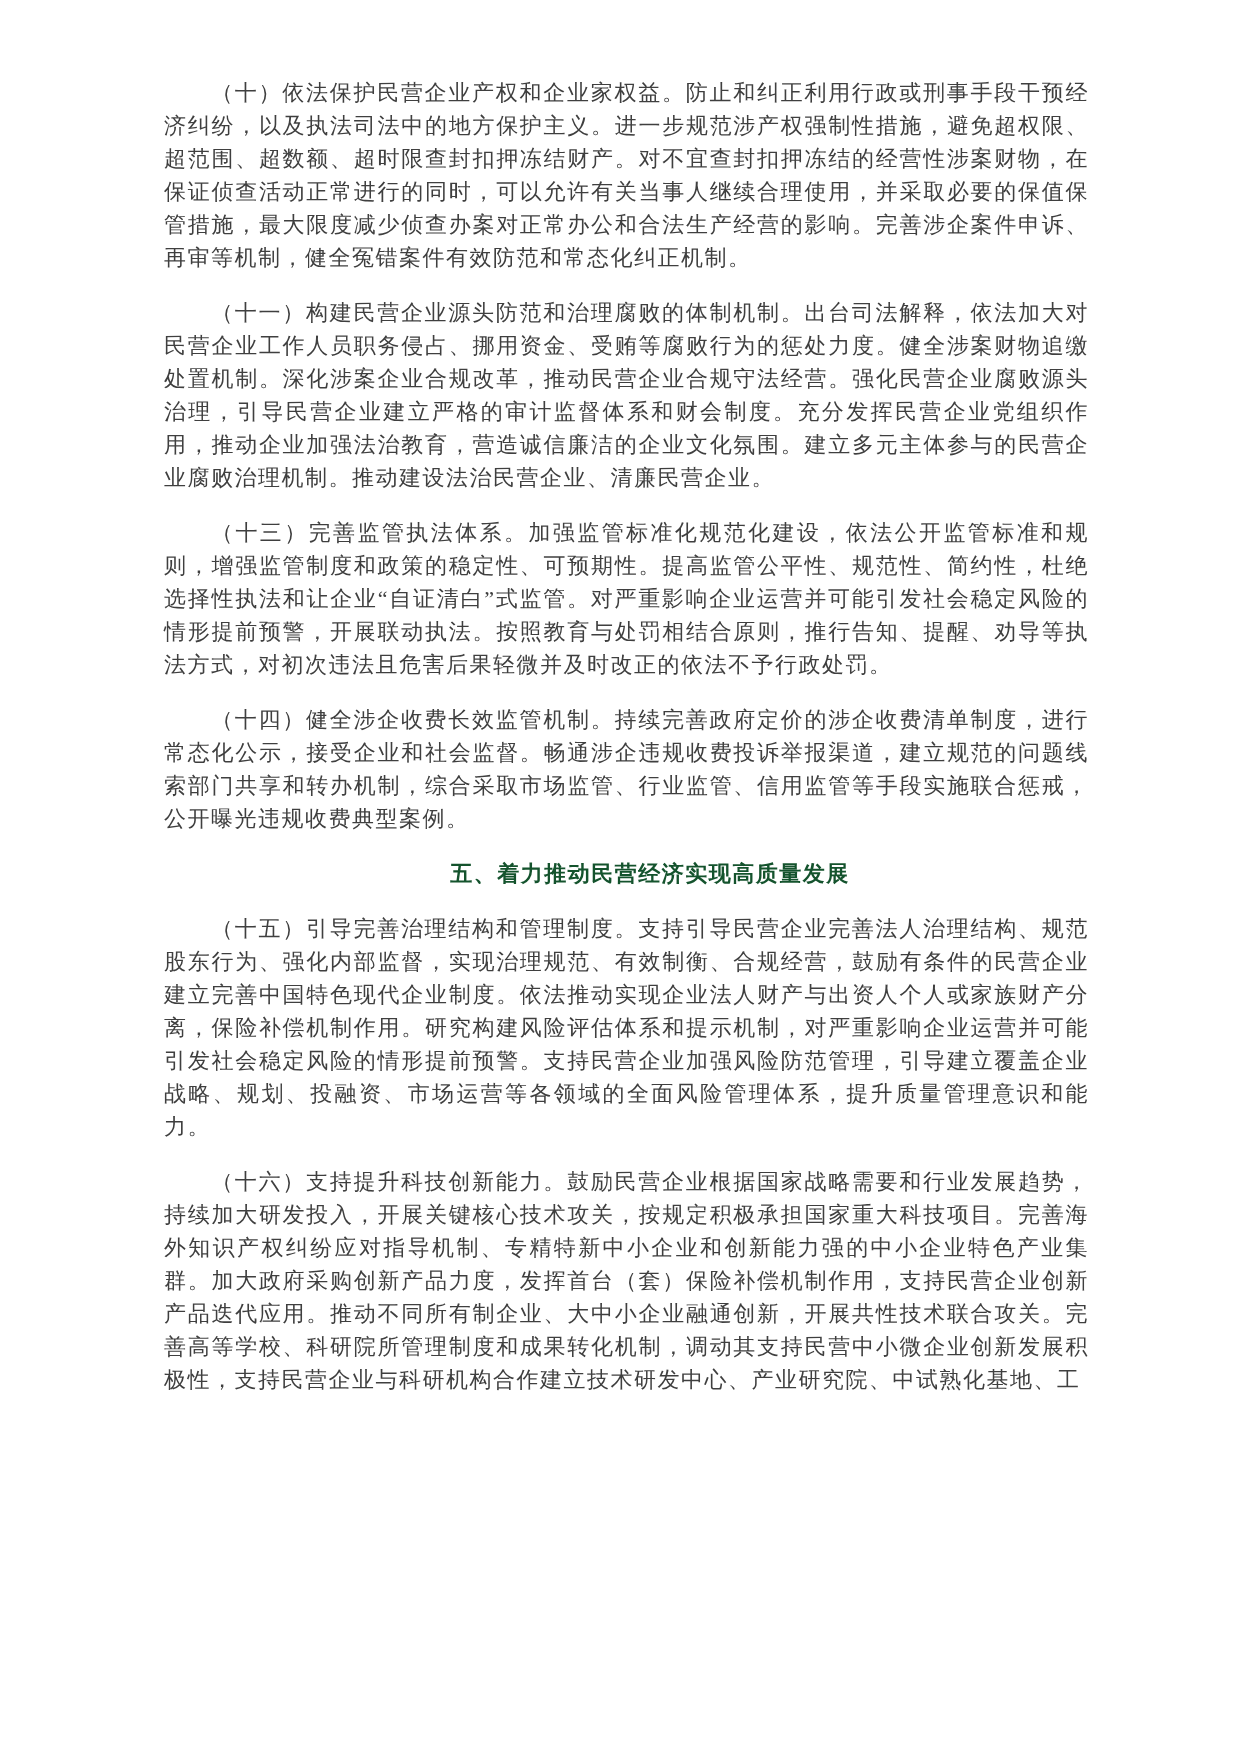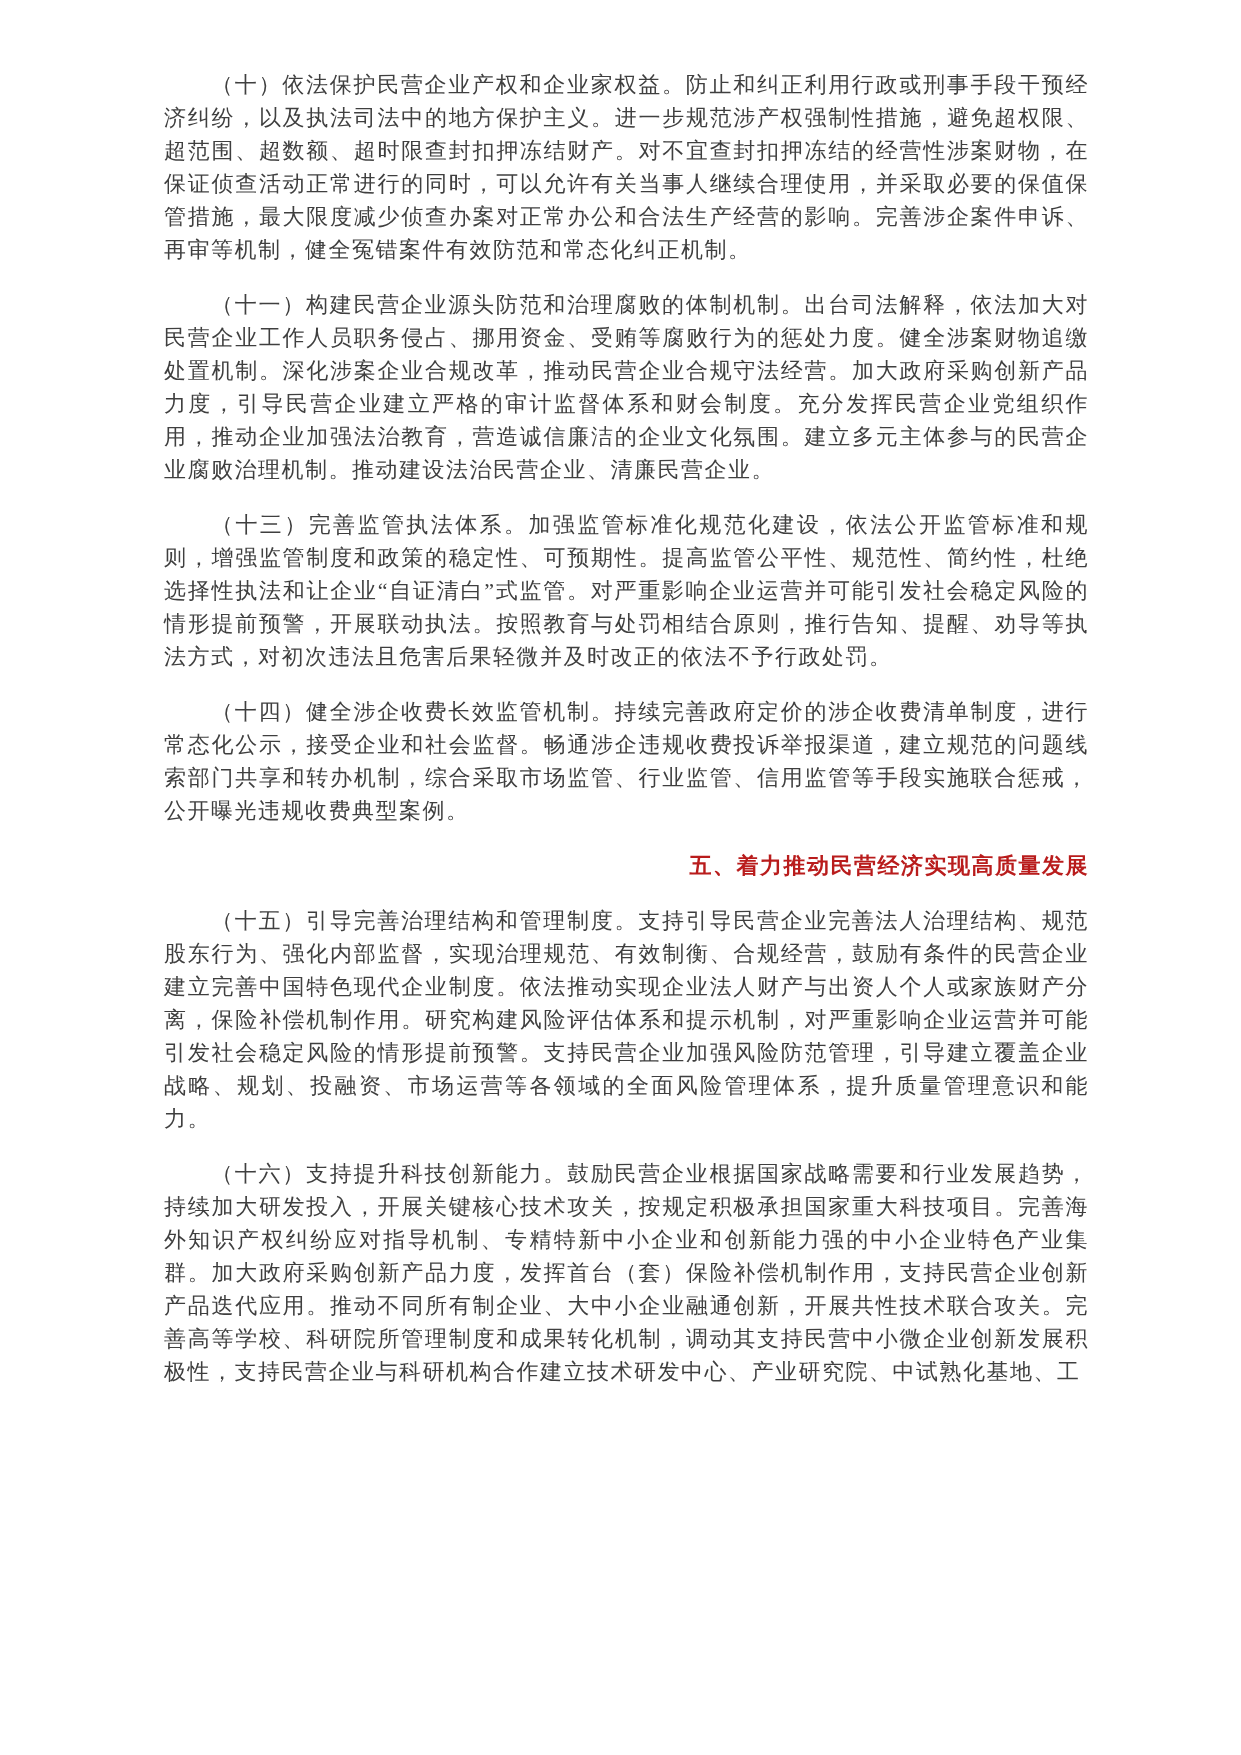--- a/index.html
+++ b/index.html
@@ -5,21 +5,21 @@
   html, body {
     margin: 0;
     padding: 0;
     background: #ffffff;
   }
   .page {
     position: relative;
     width: 1241px;
     height: 1535px;
     box-sizing: border-box;
-    margin: 8px auto;
+    margin: 16px auto;
     background: #ffffff;
     overflow: hidden;
     padding: 60px 152px 0 164px;
     font-family: "Liberation Serif", "DejaVu Serif", serif;
   }
   .para {
     margin: 0 0 22px 0;
     font-size: 22px;
     line-height: 33px;
     letter-spacing: 1.5px;
@@ -29,29 +29,29 @@
     text-indent: 47px;
     word-break: break-all;
   }
   .section-heading {
     margin: 22px 0 22px 0;
     font-family: "Liberation Sans", "DejaVu Sans", sans-serif;
     font-weight: bold;
     font-size: 22px;
     line-height: 33px;
     letter-spacing: 1.5px;
-    color: #b91c1c;
+    color: #14532d;
     text-indent: 47px;
-    text-align: right;
+    text-align: center;
   }
 </style>
 </head>
 <body>
 
 <main class="page">
   <p class="para">（十）依法保护民营企业产权和企业家权益。防止和纠正利用行政或刑事手段干预经济纠纷，以及执法司法中的地方保护主义。进一步规范涉产权强制性措施，避免超权限、超范围、超数额、超时限查封扣押冻结财产。对不宜查封扣押冻结的经营性涉案财物，在保证侦查活动正常进行的同时，可以允许有关当事人继续合理使用，并采取必要的保值保管措施，最大限度减少侦查办案对正常办公和合法生产经营的影响。完善涉企案件申诉、再审等机制，健全冤错案件有效防范和常态化纠正机制。</p>
-  <p class="para">（十一）构建民营企业源头防范和治理腐败的体制机制。出台司法解释，依法加大对民营企业工作人员职务侵占、挪用资金、受贿等腐败行为的惩处力度。健全涉案财物追缴处置机制。深化涉案企业合规改革，推动民营企业合规守法经营。加大政府采购创新产品力度，引导民营企业建立严格的审计监督体系和财会制度。充分发挥民营企业党组织作用，推动企业加强法治教育，营造诚信廉洁的企业文化氛围。建立多元主体参与的民营企业腐败治理机制。推动建设法治民营企业、清廉民营企业。</p>
+  <p class="para">（十一）构建民营企业源头防范和治理腐败的体制机制。出台司法解释，依法加大对民营企业工作人员职务侵占、挪用资金、受贿等腐败行为的惩处力度。健全涉案财物追缴处置机制。深化涉案企业合规改革，推动民营企业合规守法经营。强化民营企业腐败源头治理，引导民营企业建立严格的审计监督体系和财会制度。充分发挥民营企业党组织作用，推动企业加强法治教育，营造诚信廉洁的企业文化氛围。建立多元主体参与的民营企业腐败治理机制。推动建设法治民营企业、清廉民营企业。</p>
   <p class="para">（十三）完善监管执法体系。加强监管标准化规范化建设，依法公开监管标准和规则，增强监管制度和政策的稳定性、可预期性。提高监管公平性、规范性、简约性，杜绝选择性执法和让企业“自证清白”式监管。对严重影响企业运营并可能引发社会稳定风险的情形提前预警，开展联动执法。按照教育与处罚相结合原则，推行告知、提醒、劝导等执法方式，对初次违法且危害后果轻微并及时改正的依法不予行政处罚。</p>
   <p class="para">（十四）健全涉企收费长效监管机制。持续完善政府定价的涉企收费清单制度，进行常态化公示，接受企业和社会监督。畅通涉企违规收费投诉举报渠道，建立规范的问题线索部门共享和转办机制，综合采取市场监管、行业监管、信用监管等手段实施联合惩戒，公开曝光违规收费典型案例。</p>
   <h2 class="section-heading">五、着力推动民营经济实现高质量发展</h2>
   <p class="para">（十五）引导完善治理结构和管理制度。支持引导民营企业完善法人治理结构、规范股东行为、强化内部监督，实现治理规范、有效制衡、合规经营，鼓励有条件的民营企业建立完善中国特色现代企业制度。依法推动实现企业法人财产与出资人个人或家族财产分离，保险补偿机制作用。研究构建风险评估体系和提示机制，对严重影响企业运营并可能引发社会稳定风险的情形提前预警。支持民营企业加强风险防范管理，引导建立覆盖企业战略、规划、投融资、市场运营等各领域的全面风险管理体系，提升质量管理意识和能力。</p>
   <p class="para">（十六）支持提升科技创新能力。鼓励民营企业根据国家战略需要和行业发展趋势，持续加大研发投入，开展关键核心技术攻关，按规定积极承担国家重大科技项目。完善海外知识产权纠纷应对指导机制、专精特新中小企业和创新能力强的中小企业特色产业集群。加大政府采购创新产品力度，发挥首台（套）保险补偿机制作用，支持民营企业创新产品迭代应用。推动不同所有制企业、大中小企业融通创新，开展共性技术联合攻关。完善高等学校、科研院所管理制度和成果转化机制，调动其支持民营中小微企业创新发展积极性，支持民营企业与科研机构合作建立技术研发中心、产业研究院、中试熟化基地、工</p>
 </main>
 
 </body></html>

